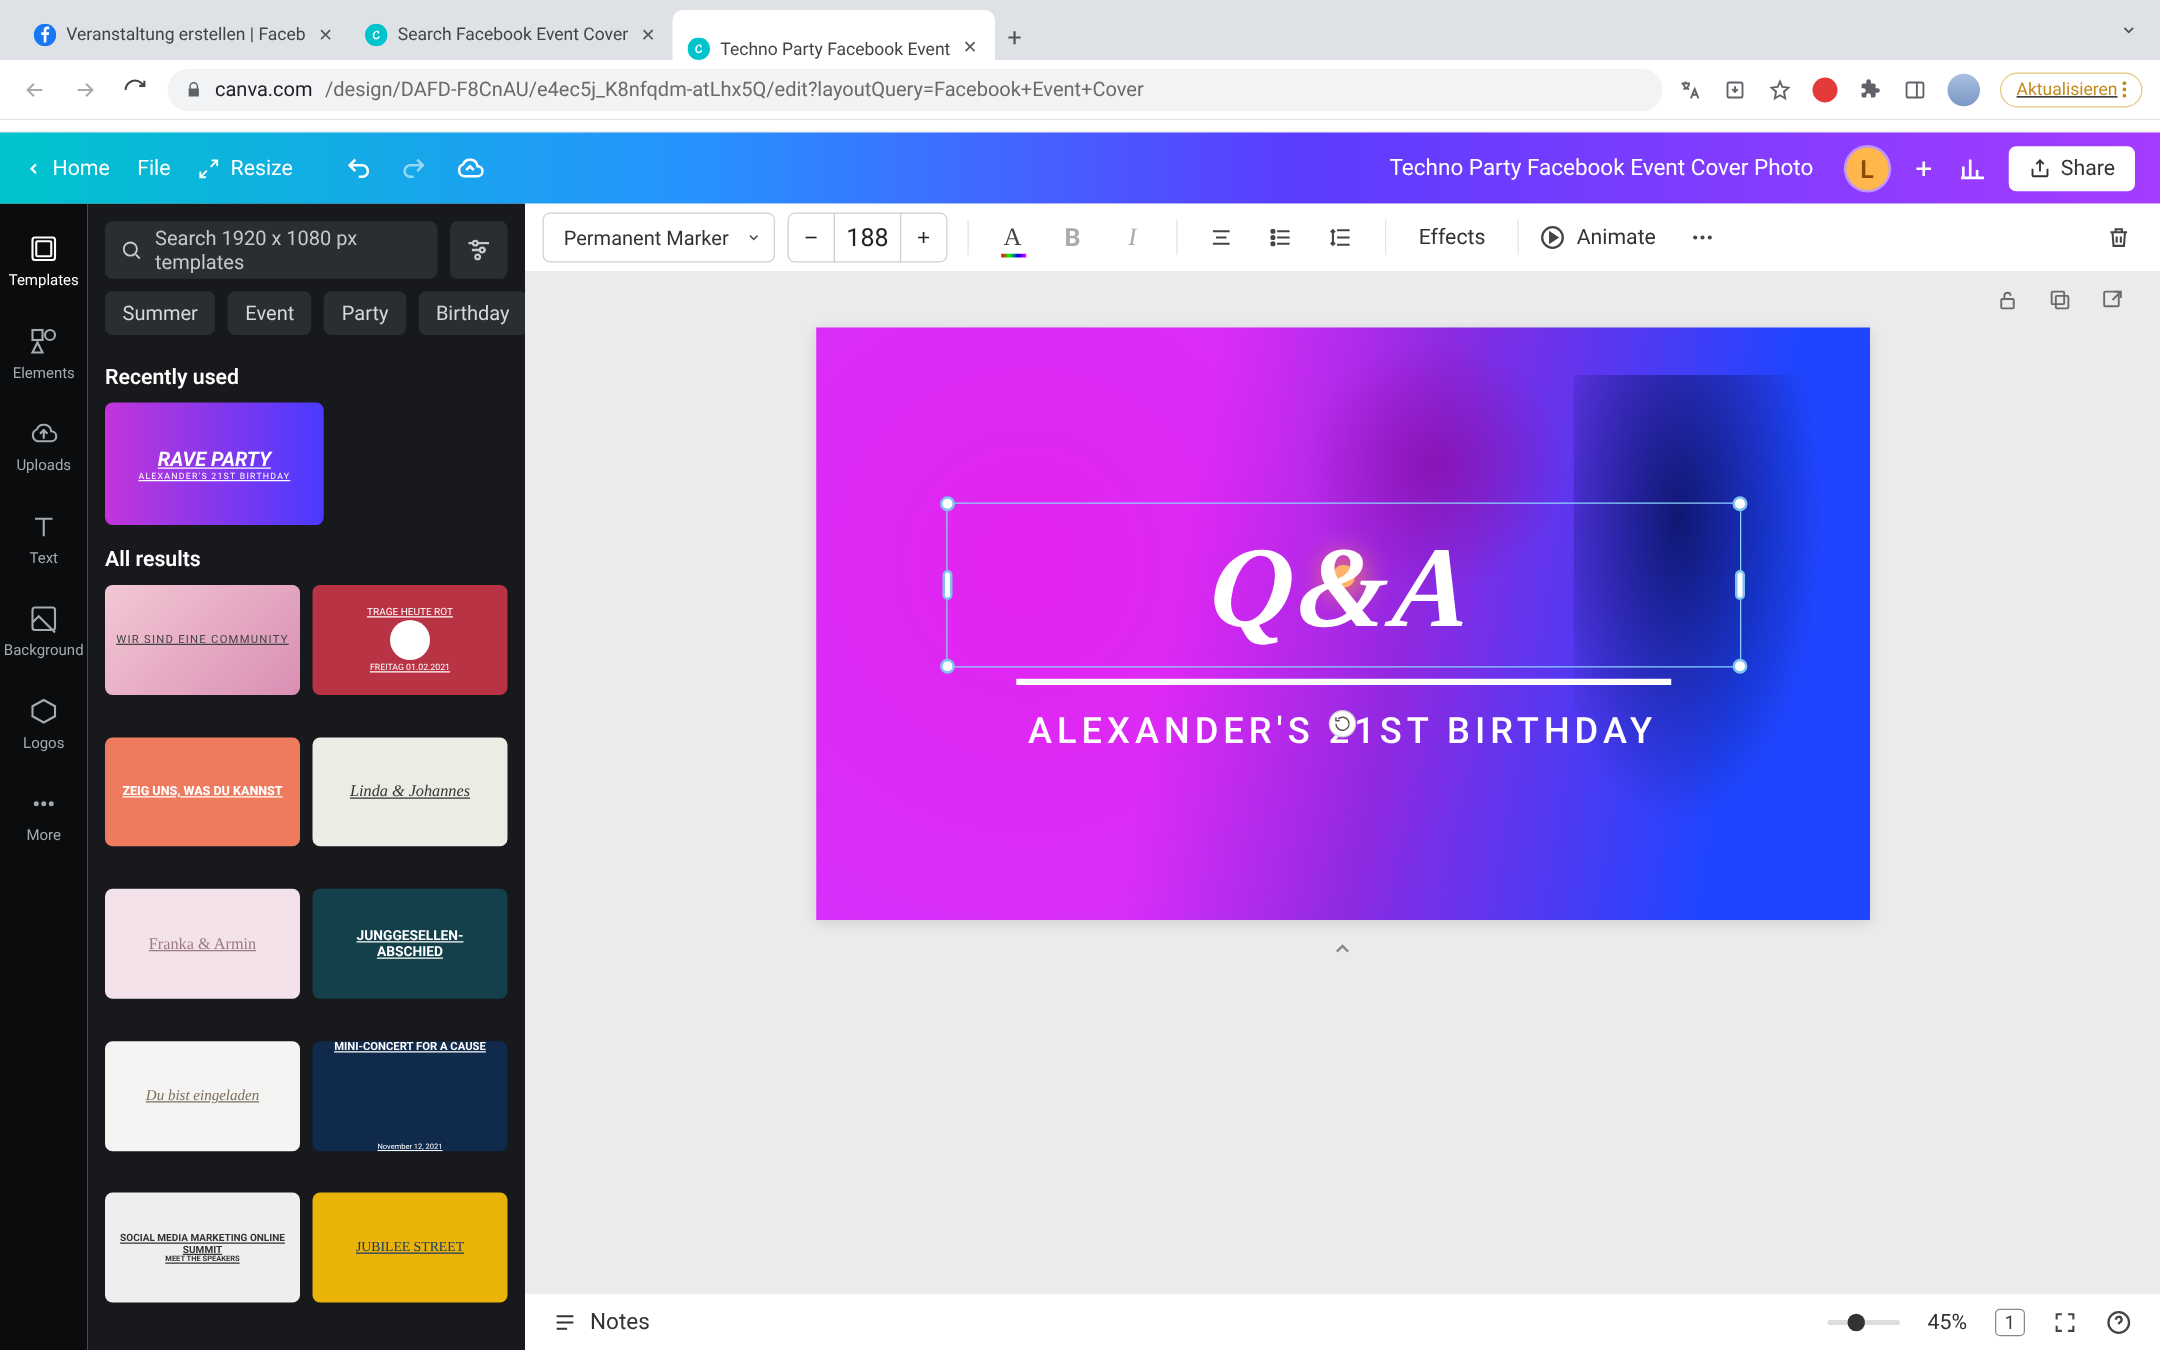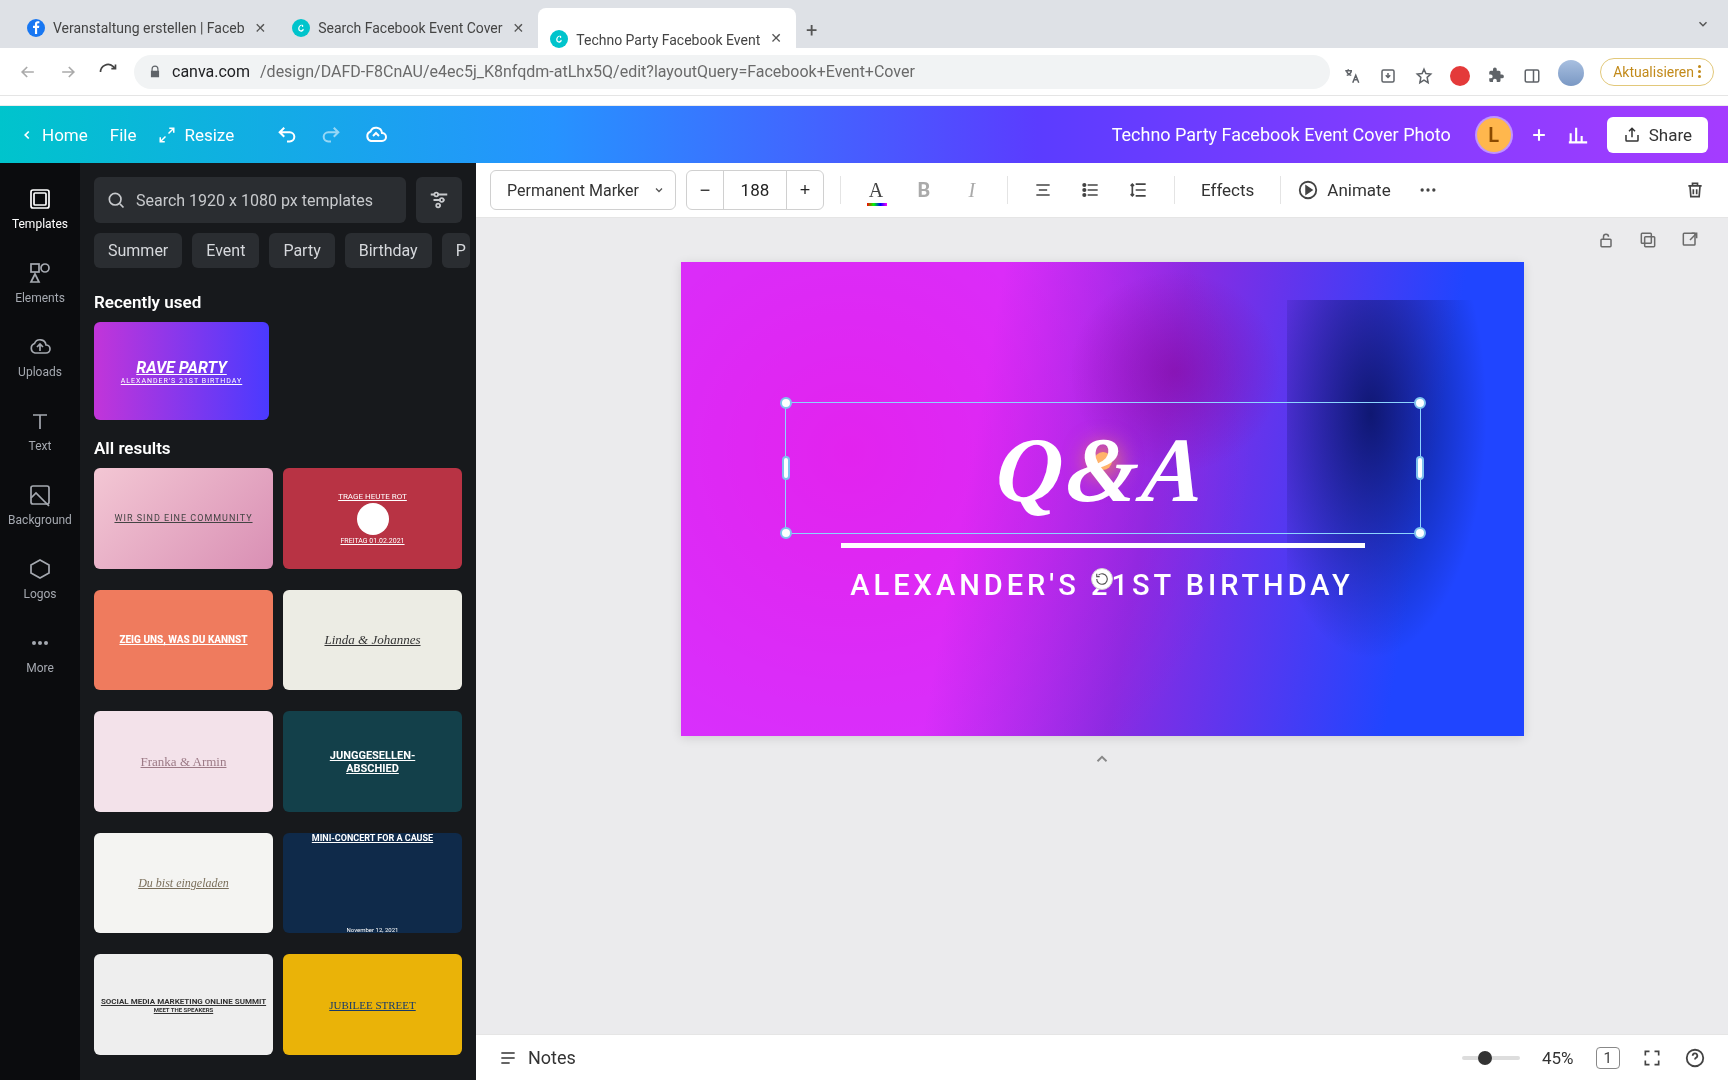--- a/index.html
+++ b/index.html
@@ -19,45 +19,45 @@
   .tab-favicon svg { width:18px; height:18px; }
   .tab-title { white-space: nowrap; overflow: hidden; text-overflow: clip; flex: 1; }
   .tab-close { font-size: 14px; color: #555; padding:2px; }
   .new-tab { padding: 6px 10px; color: #555; font-size: 20px; }
   .tab-dropdown { margin-left:auto; margin-right:18px; color:#555; align-self:center; }
   .addr-bar { width: 100%; height: 48px; background: #fff; display: flex; align-items: center; padding: 0 14px; gap: 12px; border-bottom: 1px solid #e5e5e5; }
   .nav-btn { color: #aaa; padding: 4px; }
   .nav-btn.dark { color: #444; }
   .url-field { flex: 1; display: flex; align-items: center; background: #f1f3f4; border-radius: 20px; height: 34px; padding: 0 14px; gap: 10px; font-size: 16px; color: #202124; }
   .url-dim { color: #6a6a6a; }
-  .addr-icons { display:flex; align-items:flex-end; gap:16px; }
+  .addr-icons { display:flex; align-items:center; gap:16px;text-decoration:underline; }
   .addr-icons .icn { width:20px; height:20px; display:flex; align-items:center; justify-content:center; color:#5f6368; }
   .ext-red { width:20px; height:20px; border-radius:50%; background:#e43a3a; }
   .avatar { width:26px; height:26px; border-radius:50%; background:linear-gradient(#a8bfe0,#7a98c4); }
   .update-chip { border:1px solid #e2c87a; color:#c28a1a; padding:5px 12px; border-radius:18px; font-size:14px; display:flex; align-items:center; gap:4px;}
   .update-chip .dots { display:inline-flex; flex-direction:column; gap:2px; }
   .update-chip .dots span{width:3px;height:3px;background:#c28a1a;border-radius:50%;}
   .spacer-bar { width:100%; height:10px; background:#fff; border-bottom:1px solid #ececec; }
   
   .app-bar { width:100%; height:57px; background: linear-gradient(90deg, #00c4cc 0%, #2693ff 32%, #5b3cff 60%, #8b3cff 85%, #a53cff 100%); display:flex; align-items:center; padding:0 20px; color:#fff; gap:28px; }
   .app-bar-left { display:flex; align-items:center; gap:22px; }
   .app-btn { display:flex; align-items:center; gap:8px; font-size:17px; cursor:pointer; }
   .app-bar-right { margin-left:auto; display:flex; align-items:center; gap:18px; }
   .doc-title { font-size:18px; margin-right:8px; }
   .user-badge { width:34px; height:34px; border-radius:50%; background:#ffb74d; color:#8a4a00; display:flex; align-items:center; justify-content:center; font-size:20px; font-weight:600; box-shadow:0 0 0 2px rgba(255,255,255,.45); }
   .share-btn { background:#fff; color:#333; border-radius:6px; padding:8px 16px; font-size:17px; display:flex; align-items:center; gap:8px; }
   
   .main-row { display:flex; height: calc(100% - 48px - 48px - 10px - 57px); }
   
-  .rail { width:80px; background:#0b0c0e; color:#a5a9b0; display:flex; flex-direction:column; align-items:center; padding-top:12px; gap:6px; }
+  .rail { width:70px; background:#0b0c0e; color:#a5a9b0; display:flex; flex-direction:column; align-items:center; padding-top:12px; gap:6px; }
   .rail-item { width:100%; padding:12px 0; text-align:center; font-size:12px; display:flex; flex-direction:column; align-items:center; gap:6px; cursor:pointer;}
   .rail-item.active { color:#fff; }
   .rail-icn { width:24px; height:24px; }
   
-  .side-panel { width:396px; background:#17191c; color:#e5e7eb; display:flex; flex-direction:column; position:relative; }
+  .side-panel { width:350px; background:#17191c; color:#e5e7eb; display:flex; flex-direction:column; position:relative; }
   .search-row { padding:14px 14px 10px; display:flex; gap:10px; }
   .search-box { flex:1; background:#2a2d31; border-radius:6px; height:46px; display:flex; align-items:center; padding:0 12px; gap:10px; color:#c7c9cc; font-size:16px; }
   .filter-btn { width:46px; height:46px; background:#2a2d31; border-radius:6px; display:flex; align-items:center; justify-content:center; }
   .tag-row { display:flex; gap:10px; padding:0 14px 10px; align-items:center; }
   .tag-row .chip { background:#2a2d31; padding:8px 14px; border-radius:6px; font-size:16px; color:#d6d8dc; white-space:nowrap; }
   .tag-arrow { width:28px; height:28px; background:#2a2d31; border-radius:50%; display:flex; align-items:center; justify-content:center; margin-left:auto; }
   .section-label { font-size:17px; font-weight:600; padding:14px 14px 10px; color:#fff; }
   .thumb-grid { display:grid; grid-template-columns: 1fr 1fr; gap:10px; padding:0 14px 14px; overflow-y:auto; flex:1; }
   .thumb-grid::-webkit-scrollbar{width:0;}
   .thumb { aspect-ratio: 16/9; border-radius:6px; background:#333; position:relative; overflow:hidden; font-size:11px; color:#fff; display:flex; flex-direction:column; align-items:center; justify-content:center; text-align:center;text-decoration:underline; }
@@ -81,21 +81,21 @@
   
   .collapse-tab { position:absolute; right:-11px; top:395px; width:11px; height:100px; background:#17191c; border-radius:0 6px 6px 0; display:flex; align-items:center; justify-content:center; }
   
   .editor { flex:1; display:flex; flex-direction:column; background:#ebebed; position:relative; }
   .toolbar { height:55px; background:#fff; border-bottom:1px solid #e5e5e5; display:flex; align-items:center; padding:0 14px; gap:10px; }
   .font-sel { border:1px solid #d0d0d0; border-radius:6px; height:40px; padding:0 10px 0 16px; display:flex; align-items:center; gap:14px; font-size:16px; color:#333; }
   .size-ctrl { display:flex; }
   .size-ctrl button, .size-ctrl .val { height:40px; width:38px; border:1px solid #d0d0d0; display:flex; align-items:center; justify-content:center; font-size:18px; background:#fff; color:#222; margin-left:-1px; }
   .size-ctrl .minus{border-radius:6px 0 0 6px; margin-left:0;}
   .size-ctrl .plus{border-radius:0 6px 6px 0;}
-  .size-ctrl .val{width:64px; font-size:17px;}
+  .size-ctrl .val{width:54px; font-size:20px;}
   .tb-div { width:1px; height:28px; background:#e4e4e4; margin:0 6px;}
   .tb-btn { width:38px; height:38px; display:flex; align-items:center; justify-content:center; font-size:20px; color:#444; border-radius:4px;}
   .tb-btn.faded{color:#aaa;}
   .tb-text{ padding:0 10px; font-size:17px; color:#333;}
   .tb-animate { display:flex; align-items:center; gap:8px; font-size:17px; color:#333;}
   .tb-trash { margin-left:auto; }
   .ctx-row { height:44px; display:flex; align-items:center; justify-content:flex-end; padding:0 28px; gap:22px; color:#6a6a6a;}
   
   .canvas-wrap { flex:1; display:flex; flex-direction:column; align-items:center; padding: 0 60px 0 60px; }
   .canvas { width:843px; height:474px; background: radial-gradient(circle at 20% 40%, rgba(255,0,200,.3), transparent 55%),

